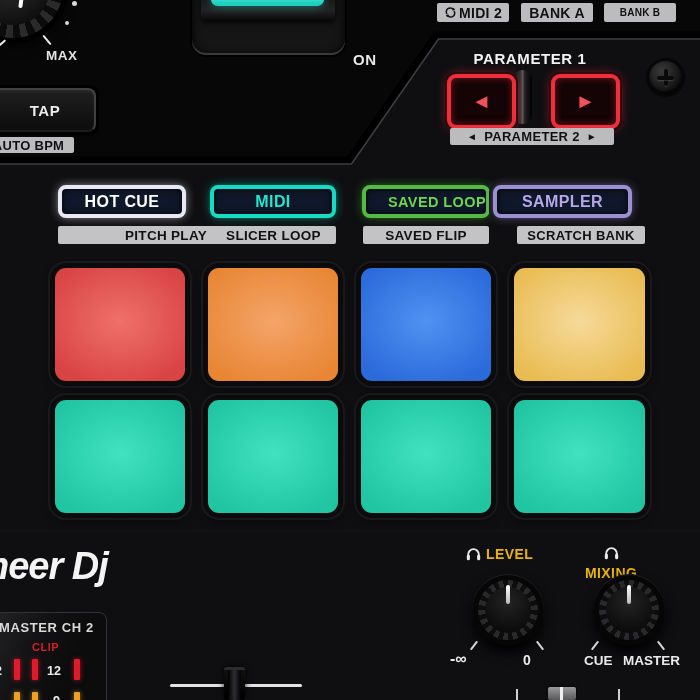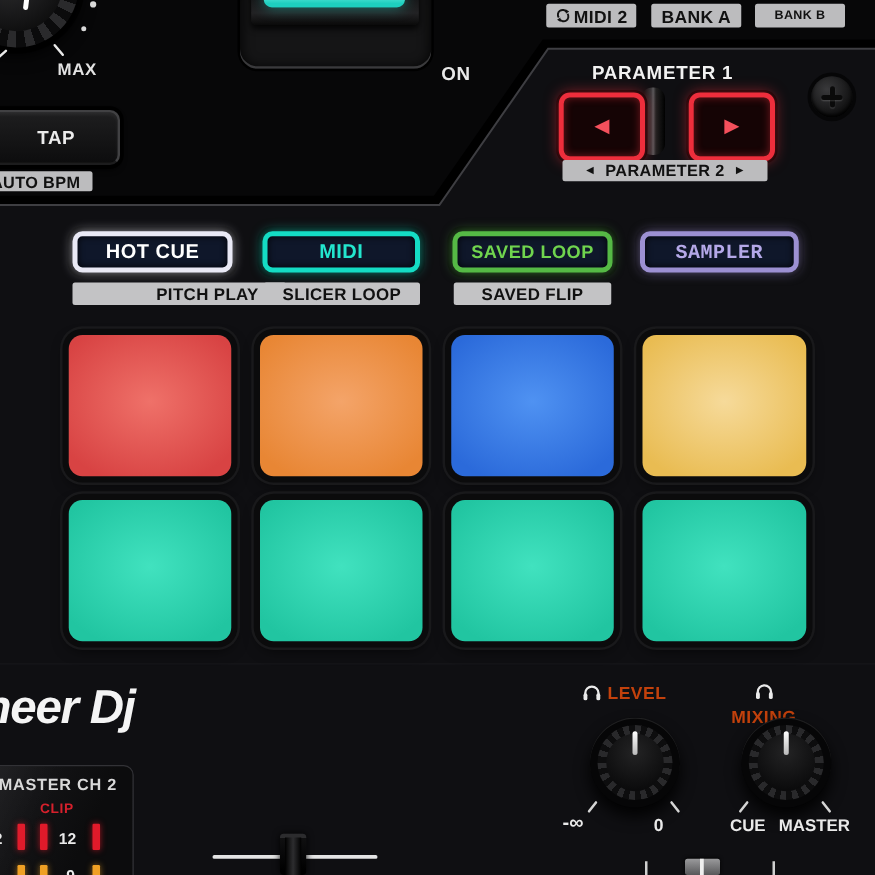--- a/index.html
+++ b/index.html
@@ -79,21 +79,21 @@
 
   .round-knob-outer{width:72px;height:72px;border-radius:50%;background:#060607;
       box-shadow:0 7px 12px rgba(0,0,0,.9), inset 0 1px 0 rgba(255,255,255,.1);}
   .round-knob-knurl{left:6px;top:6px;width:60px;height:60px;border-radius:50%;
       background:repeating-conic-gradient(#29292b 0deg 10deg,#0d0d0e 10deg 20deg);}
   .round-knob-cap{left:13px;top:13px;width:46px;height:46px;border-radius:50%;
       background:radial-gradient(circle at 50% 32%,#232324,#0b0b0c 78%);}
   .round-knob-pointer{width:4px;height:19px;border-radius:2px;left:34px;top:11px;
       background:linear-gradient(180deg,#ffffff,#b9b9b9);}
   .knob-tick{width:2px;height:11px;background:#d5d5d5;border-radius:1px;}
-  .phones-label{display:flex;align-items:center;gap:5px;color:#c2410c;
+  .phones-label{display:flex;align-items:center;gap:5px;color:#eab308;
       font-weight:bold;font-size:14px;letter-spacing:.4px;}
   .small-lbl{color:#e9e9e9;font-weight:bold;}
 
   .xf-slot{left:224px;top:667px;width:21px;height:33px;border-radius:3px;
       background:linear-gradient(180deg,#2c2c2e 0 3px,#101011 3px,#000 90%);
       box-shadow:0 0 6px rgba(0,0,0,.9);}
   .xf-slot-cap{left:4px;top:3px;width:13px;height:30px;
       background:linear-gradient(90deg,#000,#2d2d2f 50%,#000);}
   .xf-line{left:170px;top:684px;width:132px;height:3px;background:#e4e4e4;border-radius:2px;}
 
@@ -166,30 +166,31 @@
     <span>PARAMETER 2</span>
     <span style="font-size:10px;">►</span>
   </div>
 
   <div class="abs mode-btn" style="left: 58px; top: 185px; width: 128px; border-color: rgb(233, 233, 245); color: rgb(255, 255, 255); box-shadow: rgba(233, 233, 245, 0.6) 0px 0px 9px, rgb(10, 10, 11) 0px 0px 0px 4px, rgba(0, 0, 0, 0.9) 0px 0px 6px inset;">
     <span>HOT CUE</span>
     </div>
   <div class="abs mode-btn" style="left: 210px; top: 185px; width: 126px; border-color: rgb(20, 220, 196); color: rgb(35, 230, 206); box-shadow: rgba(20, 220, 196, 0.6) 0px 0px 9px, rgb(10, 10, 11) 0px 0px 0px 4px, rgba(0, 0, 0, 0.9) 0px 0px 6px inset;">
     <span>MIDI</span>
     </div>
-  <div class="abs mode-btn" style="left: 362px; top: 185px; width: 128px; font-size: 14.5px; border-color: rgb(85, 185, 69); color: rgb(112, 212, 78); box-shadow: rgba(85, 185, 69, 0.6) 0px 0px 9px, rgb(10, 10, 11) 0px 0px 0px 4px, rgba(0, 0, 0, 0.9) 0px 0px 6px inset;">
+  <div class="abs mode-btn" style="left: 362px; top: 185px; width: 128px; font-size: 14.5px; border-color: rgb(85, 185, 69); color: rgb(112, 212, 78); box-shadow: rgba(85, 185, 69, 0.6) 0px 0px 9px, rgb(10, 10, 11) 0px 0px 0px 4px, rgba(0, 0, 0, 0.9) 0px 0px 6px inset; justify-content: flex-end;">
     <span>SAVED LOOP</span>
     </div>
-  <div class="abs mode-btn" style="left: 512px; top: 185px; width: 127px; border-color: rgb(156, 144, 210); color: rgb(180, 168, 232); box-shadow: rgba(156, 144, 210, 0.6) 0px 0px 9px, rgb(10, 10, 11) 0px 0px 0px 4px, rgba(0, 0, 0, 0.9) 0px 0px 6px inset; font-family: Liberation Mono, monospace;">
+  <div class="abs mode-btn" style="left: 493px; top: 185px; width: 139px; border-color: rgb(156, 144, 210); color: rgb(180, 168, 232); box-shadow: rgba(156, 144, 210, 0.6) 0px 0px 9px, rgb(10, 10, 11) 0px 0px 0px 4px, rgba(0, 0, 0, 0.9) 0px 0px 6px inset;">
     <span>SAMPLER</span>
     </div>
 
   <div class="abs badge mode-badge" style="left:58px;top:226px;width:126px;padding-left:45px;">PITCH PLAY</div>
   <div class="abs badge mode-badge" style="left:211px;top:226px;width:125px;">SLICER LOOP</div>
   <div class="abs badge mode-badge" style="left:363px;top:226px;width:126px;">SAVED FLIP</div>
+  <div class="abs badge mode-badge" style="left:517px;top:226px;width:128px;font-size:13px;">SCRATCH BANK</div>
 
   <div class="abs pad" style="left: 55px; top: 268px; background: radial-gradient(72% 68% at 50% 47%, rgb(239, 113, 105) 0%, rgb(216, 67, 67) 88%);"></div>
   <div class="abs pad" style="left: 208px; top: 268px; background: radial-gradient(72% 68% at 50% 47%, rgb(244, 164, 105) 0%, rgb(232, 134, 52) 88%);"></div>
   <div class="abs pad" style="left: 361px; top: 268px; background: radial-gradient(72% 68% at 50% 47%, rgb(79, 146, 242) 0%, rgb(43, 106, 218) 88%);"></div>
   <div class="abs pad" style="left: 514px; top: 268px; width: 131px; background: radial-gradient(72% 68% at 50% 47%, rgb(246, 218, 154) 0%, rgb(233, 188, 82) 88%);"></div>
   <div class="abs pad" style="left: 55px; top: 400px; background: radial-gradient(72% 68% at 50% 47%, rgb(65, 226, 191) 0%, rgb(33, 197, 161) 88%);"></div>
   <div class="abs pad" style="left: 208px; top: 400px; background: radial-gradient(72% 68% at 50% 47%, rgb(65, 226, 191) 0%, rgb(33, 197, 161) 88%);"></div>
   <div class="abs pad" style="left: 361px; top: 400px; background: radial-gradient(72% 68% at 50% 47%, rgb(65, 226, 191) 0%, rgb(33, 197, 161) 88%);"></div>
   <div class="abs pad" style="left: 514px; top: 400px; width: 131px; background: radial-gradient(72% 68% at 50% 47%, rgb(65, 226, 191) 0%, rgb(33, 197, 161) 88%);"></div>
 

